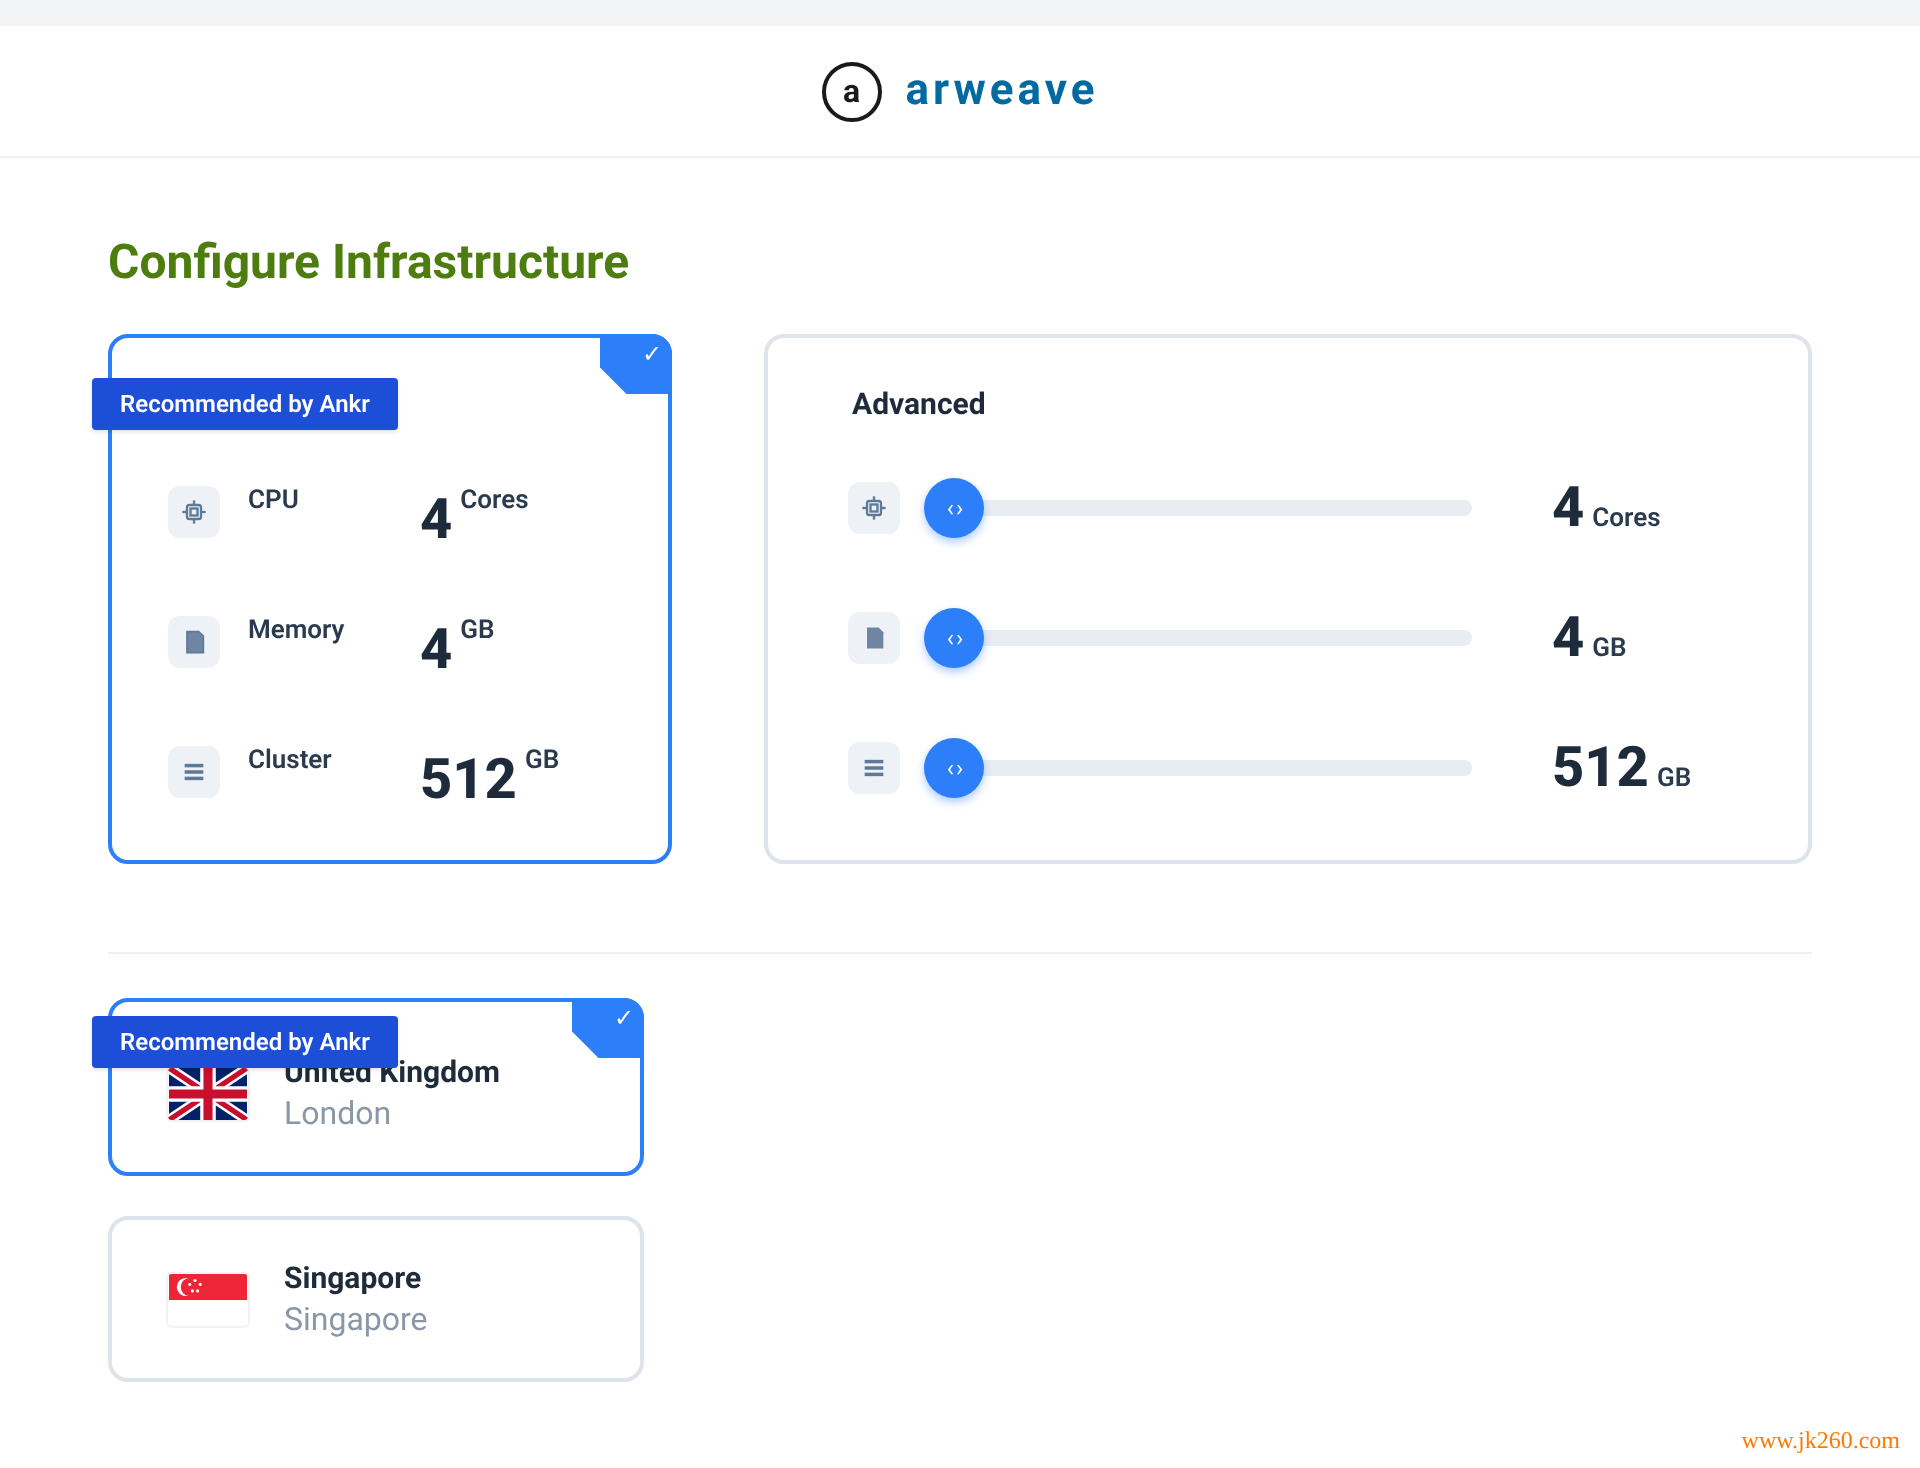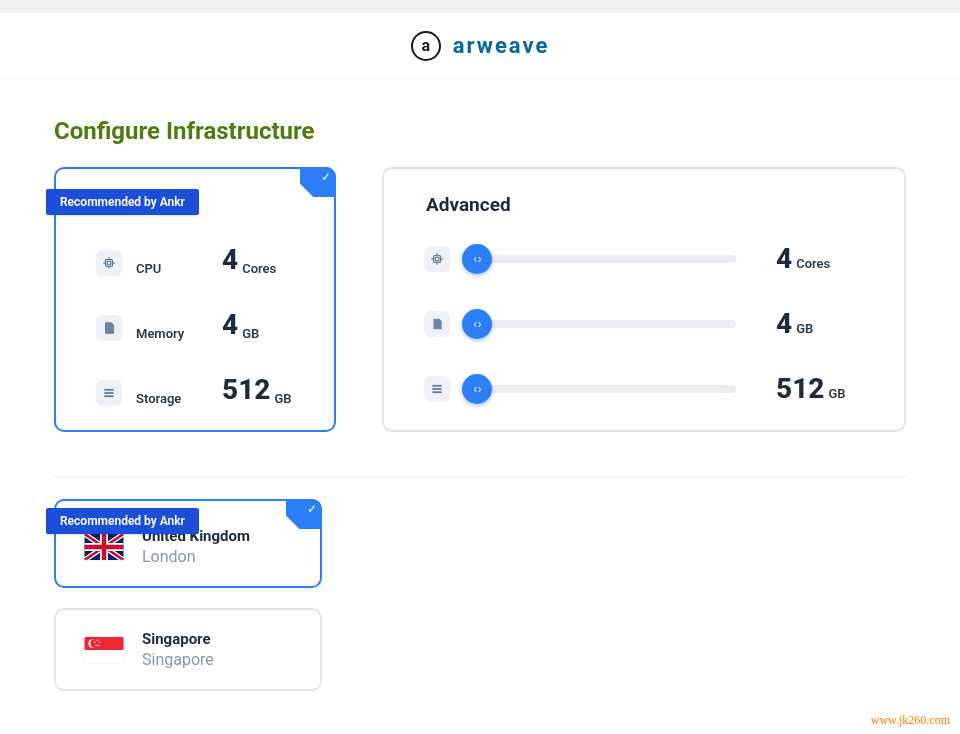--- a/index.html
+++ b/index.html
@@ -10,23 +10,23 @@
   .brand-text { font-size: 22px; font-weight: 700; letter-spacing: 2px; color: #0369a1; text-align: right; }
   .container { padding: 30px 54px 0 54px; }
   h2.section { font-size: 24px; font-weight: 700; color: #4d7c0f; margin: 8px 0 22px 0; }
   .row { display: flex; gap: 46px; }
   .card { position: relative; border: 2px solid #dfe4ea; border-radius: 10px; background: #fff; flex: 0 0 282px; padding: 26px 28px 24px 28px; }
   .card.selected { border-color: #2d7ff9; }
   .corner { position: absolute; top: -2px; right: -2px; width: 36px; height: 30px; border-top-right-radius: 10px; overflow: hidden; pointer-events: none; }
   .corner::before { content: ""; position: absolute; top: -18px; right: -18px; width: 52px; height: 52px; background: #2d7ff9; transform: rotate(45deg); }
   .corner .chk { position: absolute; top: 3px; right: 5px; color: #fff; font-size: 12px; }
   .badge { position: absolute; top: 20px; left: -10px; background: #1d4ed8; color: #fff; font-size: 12px; font-weight: 600; padding: 6px 14px; border-radius: 2px; box-shadow: 0 1px 2px rgba(0,0,0,.12); }
-  .card h3.adv-title { font-size: 19px; font-weight: 700; color: #1d2b3a; margin: 2px 0 26px 2px; }
+  .card h3.adv-title { font-size: 15px; font-weight: 700; color: #1d2b3a; margin: 2px 0 26px 2px; }
   .spec-list { margin-top: 48px; display: flex; flex-direction: column; gap: 32px; }
-  .spec-row { display: flex; align-items: flex-end; margin-left: 12px; }
+  .spec-row { display: flex; align-items: flex-start; }
   .spec-row .icon-wrap { width: 26px; height: 26px; border-radius: 6px; background: #eef2f7; color: #5f7a97; display: flex; align-items: center; justify-content: center; margin-right: 14px; flex: 0 0 26px; }
   .spec-row .icon-wrap svg { width: 14px; height: 14px; }
   .spec-row .label { font-size: 13px; font-weight: 600; color: #2b3b4d; flex: 0 0 86px; }
   .spec-row .val-big { font-size: 28px; font-weight: 800; color: #1d2b3a; margin-right: 4px; }
   .spec-row .val-unit { font-size: 13px; font-weight: 600; color: #2b3b4d; }
   .adv-card { flex: 1; padding: 22px 40px 24px 40px; }
   .adv-list { display: flex; flex-direction: column; gap: 32px; margin-top: 6px; }
   .adv-row { display: flex; align-items: center; gap: 18px; }
   .adv-row .icon-wrap { width: 26px; height: 26px; border-radius: 6px; background: #eef2f7; color: #5f7a97; display: flex; align-items: center; justify-content: center; flex: 0 0 26px; }
   .adv-row .icon-wrap svg { width: 14px; height: 14px; }
@@ -99,21 +99,21 @@
           <span class="val-unit">GB</span>
         </div>
         <div class="spec-row">
           <div class="icon-wrap">
             <svg viewBox="0 0 24 24" fill="currentColor">
                 <rect x="4" y="5" width="16" height="3"></rect>
                 <rect x="4" y="10.5" width="16" height="3"></rect>
                 <rect x="4" y="16" width="16" height="3"></rect>
               </svg>
           </div>
-          <div class="label">Storage</div>
+          <div class="label">Cluster</div>
           <span class="val-big">512</span>
           <span class="val-unit">GB</span>
         </div>
       </div>
     </div>
 
     <div class="card adv-card" style="flex:1;">
       <h3 class="adv-title">Advanced</h3>
       <div class="adv-list">
         <div class="adv-row">

